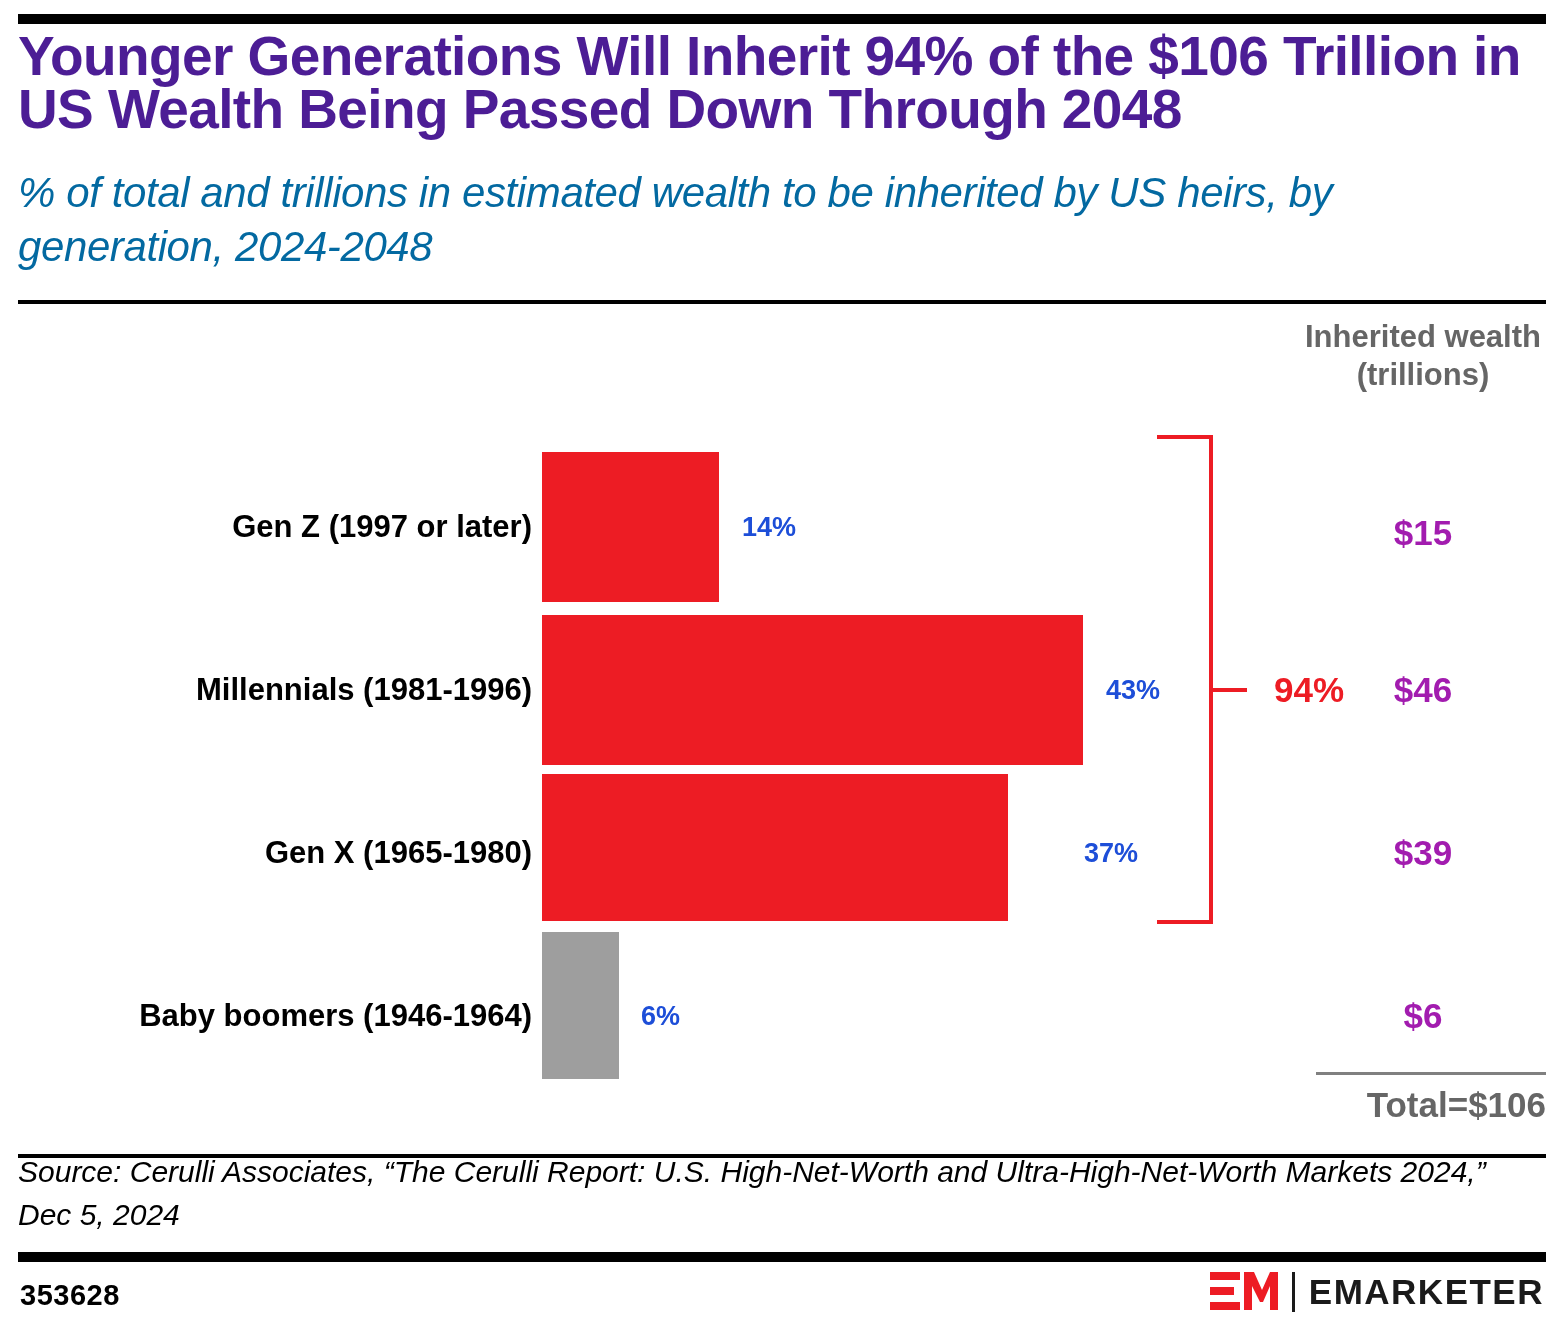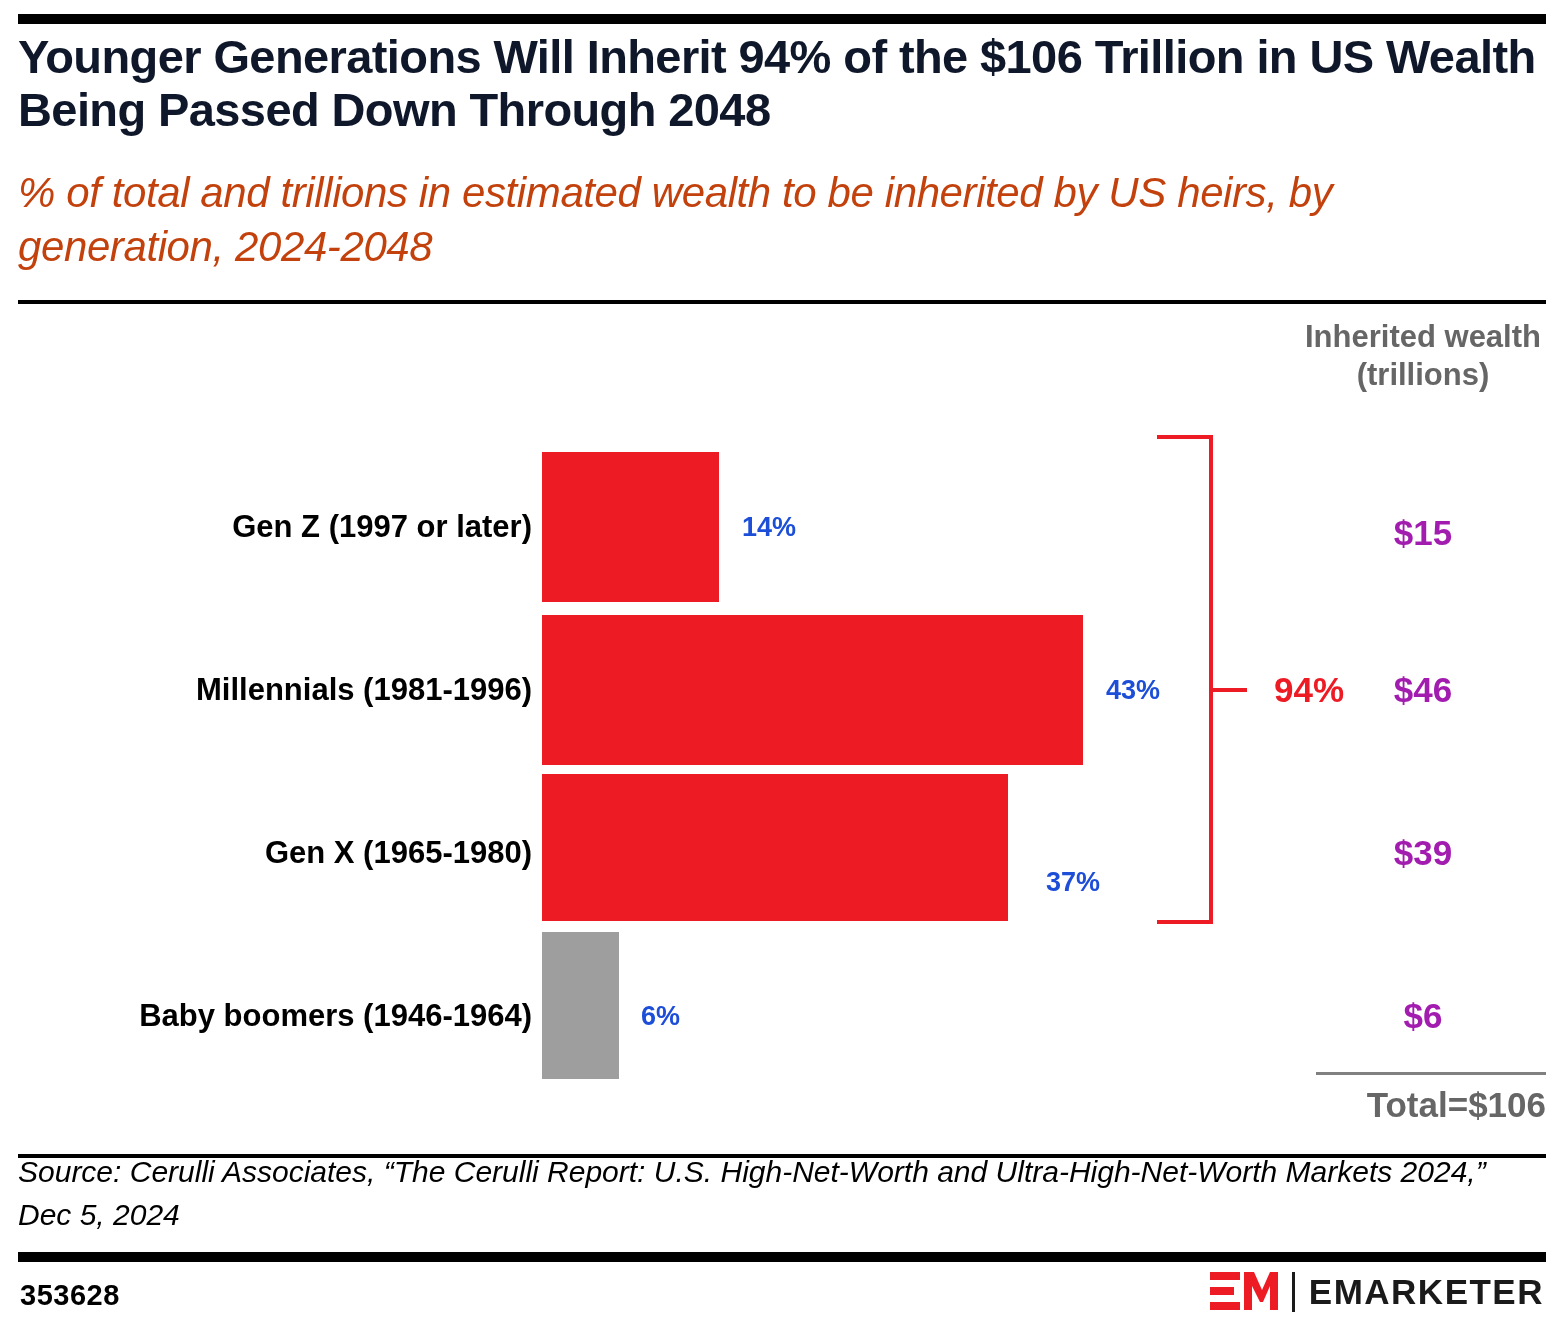--- a/index.html
+++ b/index.html
@@ -55,36 +55,36 @@
     height: 10px;
     background: #000000;
   }
 
   
   .title {
     position: absolute;
     left: 18px;
     top: 30px;
     width: 1530px;
-    font-size: 47px;
+    font-size: 55px;
     line-height: 53px;
     font-weight: bold;
-    color: #0f172a;
+    color: #4c1d95;
     letter-spacing: -0.6px;
   }
   .subtitle {
     position: absolute;
     left: 18px;
     top: 166px;
     width: 1500px;
     font-size: 42px;
     line-height: 54px;
     font-style: italic;
     font-weight: normal;
-    color: #c2410c;
+    color: #0369a1;
     letter-spacing: -0.4px;
   }
 
   
   .col-header {
     position: absolute;
     left: 1300px;
     top: 318px;
     width: 246px;
     text-align: center;
@@ -270,21 +270,21 @@
     <div class="row">
       <div class="cat-label" style="top:690px;">Millennials (1981-1996)</div>
       <div class="bar red" style="top:615px; height:150px; width:541px;"></div>
       <div class="bar-value" style="left:1106px; top:690px;">43%</div>
       <div class="wealth-value" style="top:690px;">$46</div>
     </div>
 
     <div class="row">
       <div class="cat-label" style="top:853px;">Gen X (1965-1980)</div>
       <div class="bar red" style="top:774px; height:147px; width:466px;"></div>
-      <div class="bar-value" style="left:1046px; top:853px;margin-top:29px;">37%</div>
+      <div class="bar-value" style="left:1084px; top:853px;">37%</div>
       <div class="wealth-value" style="top:853px;">$39</div>
     </div>
 
     <div class="row">
       <div class="cat-label" style="top:1016px;">Baby boomers (1946-1964)</div>
       <div class="bar gray" style="top:932px; height:147px; width:77px;"></div>
       <div class="bar-value" style="left:641px; top:1016px;">6%</div>
       <div class="wealth-value" style="top:1016px;">$6</div>
     </div>
 

